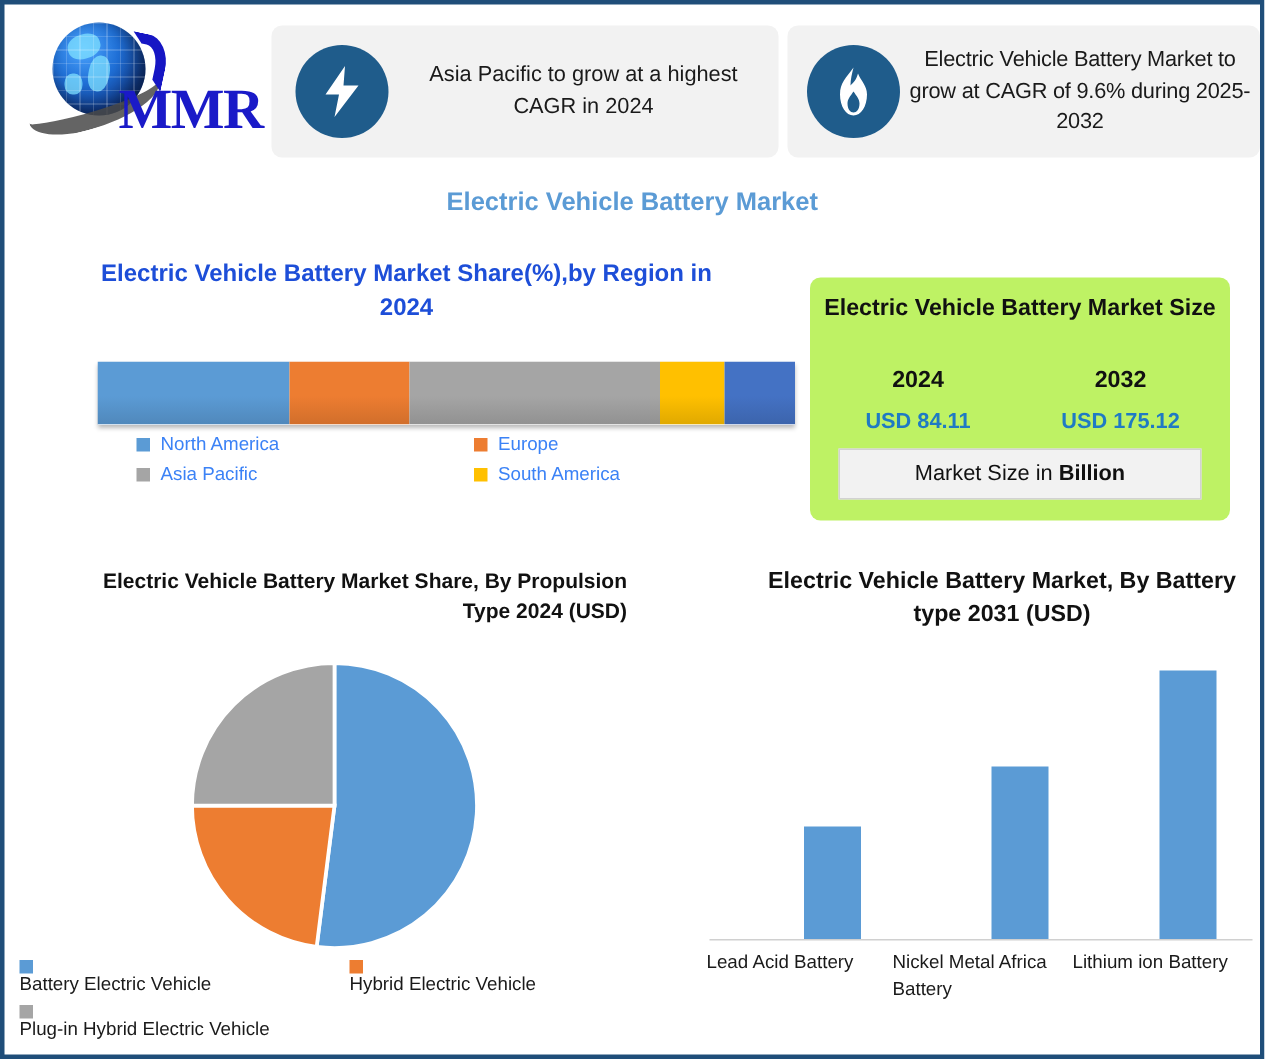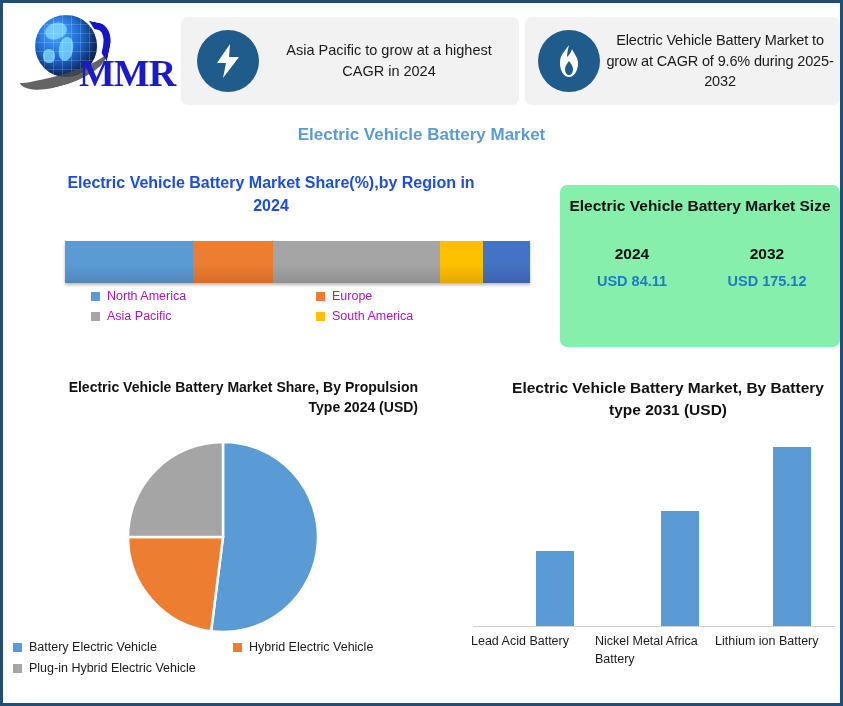--- a/index.html
+++ b/index.html
@@ -95,30 +95,30 @@
     line-height: 1.45;
   }
   #region-bar {
     position: absolute; left: 62px; top: 238px; width: 465px; height: 42px;
     display: flex; overflow: hidden;
     box-shadow: 0 2px 3px rgba(0,0,0,0.28);
   }
   #region-bar .seg { height: 100%; }
   #region-legend {
     position: absolute; left: 88px; top: 286px; width: 420px;
-    font-size: 12.5px; color: #a21caf;
+    font-size: 12.5px; color: #3b82f6;
     display: grid; grid-template-columns: 225px 195px; row-gap: 6px;
   }
   #region-legend .li { display: flex; align-items: center; }
   #region-legend .sw { width: 9px; height: 9px; margin-right: 7px; flex: 0 0 auto; }
 
   
   #size-box {
-    position: absolute; left: 557px; top: 182px; width: 280px; height: 162px;
-    background: #86efac; border-radius: 7px; text-decoration: underline;
+    position: absolute; left: 537px; top: 182px; width: 280px; height: 162px;
+    background: #bef264; border-radius: 7px; text-decoration: underline;
   }
   #size-box .sb-title {
     position: absolute; left: 8px; top: 10px; width: 264px;
     text-align: center; font-size: 15.5px; font-weight: bold; color: #111;
     line-height: 1.38;
   }
   #size-box .yr {
     position: absolute; top: 60px; font-size: 15.5px; font-weight: bold; color: #111;
     text-align: center; width: 110px;
   }
@@ -144,21 +144,21 @@
     text-align: right; font-size: 14px; font-weight: bold; color: #111;
     line-height: 1.45;
   }
   #pie-wrap { position: absolute; left: 122px; top: 436px; width: 196px; height: 196px; }
   #pie-wrap svg { display: block; }
   #pie-legend {
     position: absolute; left: 10px; top: 637px; width: 420px;
     font-size: 12.5px; color: #1a1a1a;
     display: grid; grid-template-columns: 220px 200px; row-gap: 7px;
   }
-  #pie-legend .li { display: flex; align-items: center; }
+  #pie-legend .li { display: flex; align-items: flex-start; flex-direction: column; }
   #pie-legend .sw { width: 9px; height: 9px; margin-right: 7px; flex: 0 0 auto; }
 
   
   #bar-title {
     position: absolute; left: 500px; top: 374px; width: 330px;
     text-align: center; font-size: 15.5px; font-weight: bold; color: #111;
     line-height: 1.45;
   }
   #bar-chart {
     position: absolute; left: 470px; top: 430px; width: 362px; height: 194px;
@@ -243,20 +243,24 @@
         <span>South America</span>
       </div>
     </div>
 
   <div id="size-box">
     <div class="sb-title">Electric Vehicle Battery Market Size</div>
     <div class="yr yr-2024">2024</div>
     <div class="yr yr-2032">2032</div>
     <div class="val val-2024">USD 84.11</div>
     <div class="val val-2032">USD 175.12</div>
+    <div class="unit-box">
+      <span>Market Size in</span>
+      <b>Billion</b>
+    </div>
   </div>
 
   <div id="pie-title">Electric Vehicle Battery Market Share, By Propulsion Type 2024  (USD)</div>
   <div id="pie-wrap">
     <svg id="pie-svg" width="196" height="196" viewBox="0 0 196 196" aria-hidden="true">
         <path d="M 98 98 L 98 3 A 95 95 0 1 1 86.09334281139107 192.2508966248754 Z" fill="#5B9BD5" stroke="#ffffff" stroke-width="2.5"></path>
         <path d="M 98 98 L 86.09334281139107 192.2508966248754 A 95 95 0 0 1 3 98.00000000000001 Z" fill="#ED7D31" stroke="#ffffff" stroke-width="2.5"></path>
         <path d="M 98 98 L 3 98.00000000000001 A 95 95 0 0 1 97.99999999999999 3 Z" fill="#A5A5A5" stroke="#ffffff" stroke-width="2.5"></path>
       </svg>
   </div>

